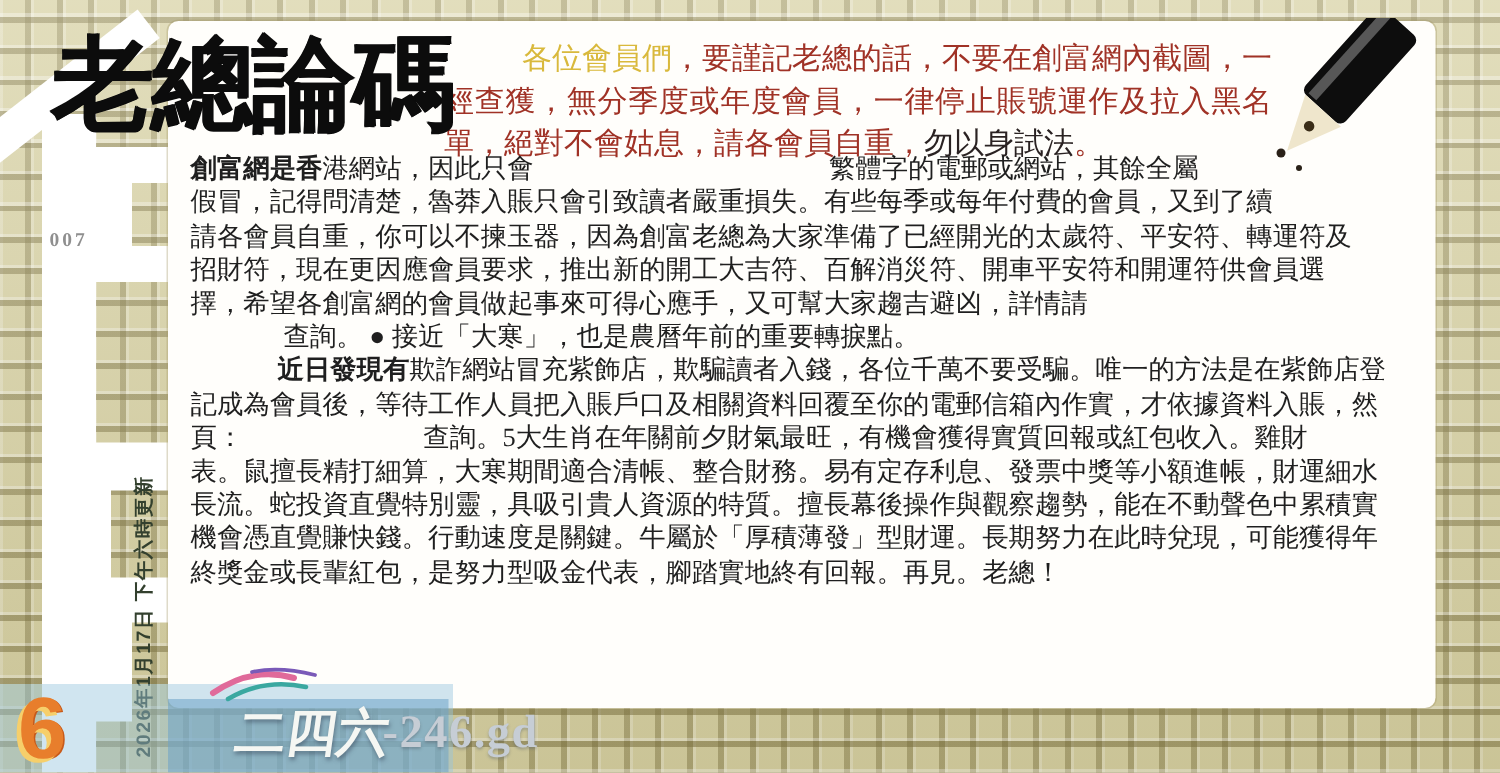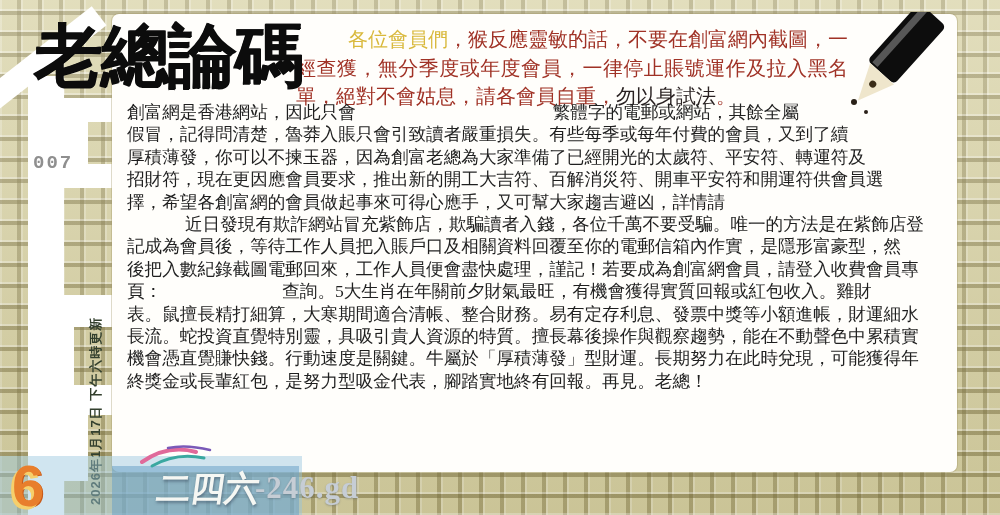--- a/index.html
+++ b/index.html
@@ -8,21 +8,21 @@
     font-family:"Liberation Serif","DejaVu Serif",serif;
     background-color:#d7d1a3;
     background-image:
       linear-gradient(rgba(255,255,255,.28), rgba(90,80,40,.10)),
       repeating-linear-gradient(0deg, rgba(255,255,255,.35) 0 2px, transparent 2px 17px, rgba(122,112,62,.55) 17px 21px),
       repeating-linear-gradient(90deg, rgba(255,255,255,.25) 0 2px, transparent 2px 17px, rgba(122,112,62,.45) 17px 21px);
   }
   #margin-deco{position:absolute; left:0; top:0; z-index:1;}
   #issue-number{
     position:absolute; left:33px; top:152px; z-index:2;
-    font-family:Liberation Mono, monospace; font-size:19px; letter-spacing:2px;
+    font-family:Liberation Serif, serif; font-size:13px; letter-spacing:2px;
     color:#8f8f8f; font-weight:bold;
   }
   #panel{
     position:absolute; left:112px; top:14px; width:845px; height:458px;
     background:#fffefb; border-radius:7px; z-index:3;
     box-shadow:0 0 0 1px rgba(160,150,100,.35);
   }
   #page-title{
     position:absolute; left:34px; top:12px; z-index:6;
     font-size:68px; line-height:1.3; font-weight:900; color:#0c0c0c;
@@ -35,21 +35,21 @@
   }
   .n-red{color:#a03226;}
   .n-gold{color:#d9b93c; text-shadow:0 0 1px #fff;}
   .n-dark{color:#2a2222;}
   .bold{font-weight:400;}
   #body-text{
     position:absolute; left:127px; top:101px; width:818px; z-index:5;
     color:#1f1f1f;
   }
   .body-line{height:22.4px; line-height:22.4px; font-size:17.6px; white-space:pre;}
-  .lead{font-weight:400;margin-top:31px;}
+  .lead{font-weight:700;margin-top:31px;}
   .gap{display:inline-block; height:1px;}
   #pen-icon{position:absolute; left:828px; top:12px; z-index:7;}
   #date-vert{
     position:absolute; left:87px; top:505px; width:180px; height:18px; z-index:4;
     transform:rotate(-90deg); transform-origin:0 0;
     font-family:"Liberation Sans",sans-serif; font-size:13px; letter-spacing:1px;
     color:#33402e; font-weight:bold; white-space:nowrap;
   }
   #band-light{position:absolute; left:0; top:456px; width:302px; height:59px;
     background:rgba(150,198,221,.45); z-index:8;}
@@ -83,31 +83,31 @@
     <path d="M64,98 h50 v24 h-26 v42 h26 v24 h-50 z" fill="#ffffff"></path>
     <path d="M44,295 h70 v32 h-40 v58 h40 v30 h-26 v66 h-44 z" fill="#ffffff"></path>
   </svg>
 
   <div id="issue-number">007</div>
 
   <div id="panel"></div>
 
   <div id="page-title">老總論碼</div>
 
-  <div id="notice-block"><span class="n-gold bold">各位會員們</span><span class="n-red">，</span><span class="n-red bold">猴反應靈敏</span><span class="n-red">的話，不要在創富網內截圖，一經查獲，無分季度或年度會員，一律停止賬號運作及拉入黑名單，絕對不會姑息，請各會員自重，</span><span class="n-dark bold">勿以身試法</span><span class="n-red">。</span></div>
+  <div id="notice-block"><span class="n-gold bold">各位會員們</span><span class="n-red">，</span><span class="n-red bold">要謹記老總</span><span class="n-red">的話，不要在創富網內截圖，一經查獲，無分季度或年度會員，一律停止賬號運作及拉入黑名單，絕對不會姑息，請各會員自重，</span><span class="n-dark bold">勿以身試法</span><span class="n-red">。</span></div>
 
   <div id="body-text">
       <div class="body-line"><span class="lead">創富網是香</span><span>港網站，因此只會</span><span class="gap" style="width: 197px;"></span><span>繁體字的電郵或網站，其餘全屬</span></div>
       <div class="body-line"><span>假冒，記得問清楚，魯莽入賬只會引致讀者嚴重損失。有些每季或每年付費的會員，又到了續</span></div>
-      <div class="body-line"><span>厚積薄發，你可以不揀玉器，因為創富老總為大家準備了已經開光的太歲符、平安符、轉運符及</span></div>
+      <div class="body-line"><span>請各會員自重，你可以不揀玉器，因為創富老總為大家準備了已經開光的太歲符、平安符、轉運符及</span></div>
       <div class="body-line"><span>招財符，現在更因應會員要求，推出新的開工大吉符、百解消災符、開車平安符和開運符供會員選</span></div>
       <div class="body-line"><span>擇，希望各創富網的會員做起事來可得心應手，又可幫大家趨吉避凶，詳情請</span></div>
+      <div class="body-line"><span class="gap" style="width: 62px;"></span><span>查詢。 ● 接近「大寒」，也是農曆年前的重要轉捩點。</span></div>
       <div class="body-line"><span class="gap" style="width: 58px;"></span><span class="lead">近日發現有</span><span>欺詐網站冒充紫飾店，欺騙讀者入錢，各位千萬不要受騙。唯一的方法是在紫飾店登</span></div>
-      <div class="body-line"><span>記成為會員後，等待工作人員把入賬戶口及相關資料回覆至你的電郵信箱內作實，是隱形富豪型，然</span></div>
-      <div class="body-line"><span>後把入數紀錄截圖電郵回來，工作人員便會盡快處理，謹記！若要成為創富網會員，請登入收費會員專</span></div>
+      <div class="body-line"><span>記成為會員後，等待工作人員把入賬戶口及相關資料回覆至你的電郵信箱內作實，才依據資料入賬，然</span></div>
       <div class="body-line"><span>頁：</span><span class="gap" style="width: 120px;"></span><span>查詢。5大生肖在年關前夕財氣最旺，有機會獲得實質回報或紅包收入。雞財</span></div>
       <div class="body-line"><span>表。鼠擅長精打細算，大寒期間適合清帳、整合財務。易有定存利息、發票中獎等小額進帳，財運細水</span></div>
       <div class="body-line"><span>長流。蛇投資直覺特別靈，具吸引貴人資源的特質。擅長幕後操作與觀察趨勢，能在不動聲色中累積實</span></div>
       <div class="body-line"><span>機會憑直覺賺快錢。行動速度是關鍵。牛屬於「厚積薄發」型財運。長期努力在此時兌現，可能獲得年</span></div>
       <div class="body-line"><span>終獎金或長輩紅包，是努力型吸金代表，腳踏實地終有回報。再見。老總！</span></div>
     </div>
 
   <svg id="pen-icon" width="125" height="110" viewBox="0 0 125 110">
     <g transform="rotate(42 62 50)">
       <rect x="44" y="-14" width="36" height="78" rx="5" fill="#0d0d0d"></rect>

